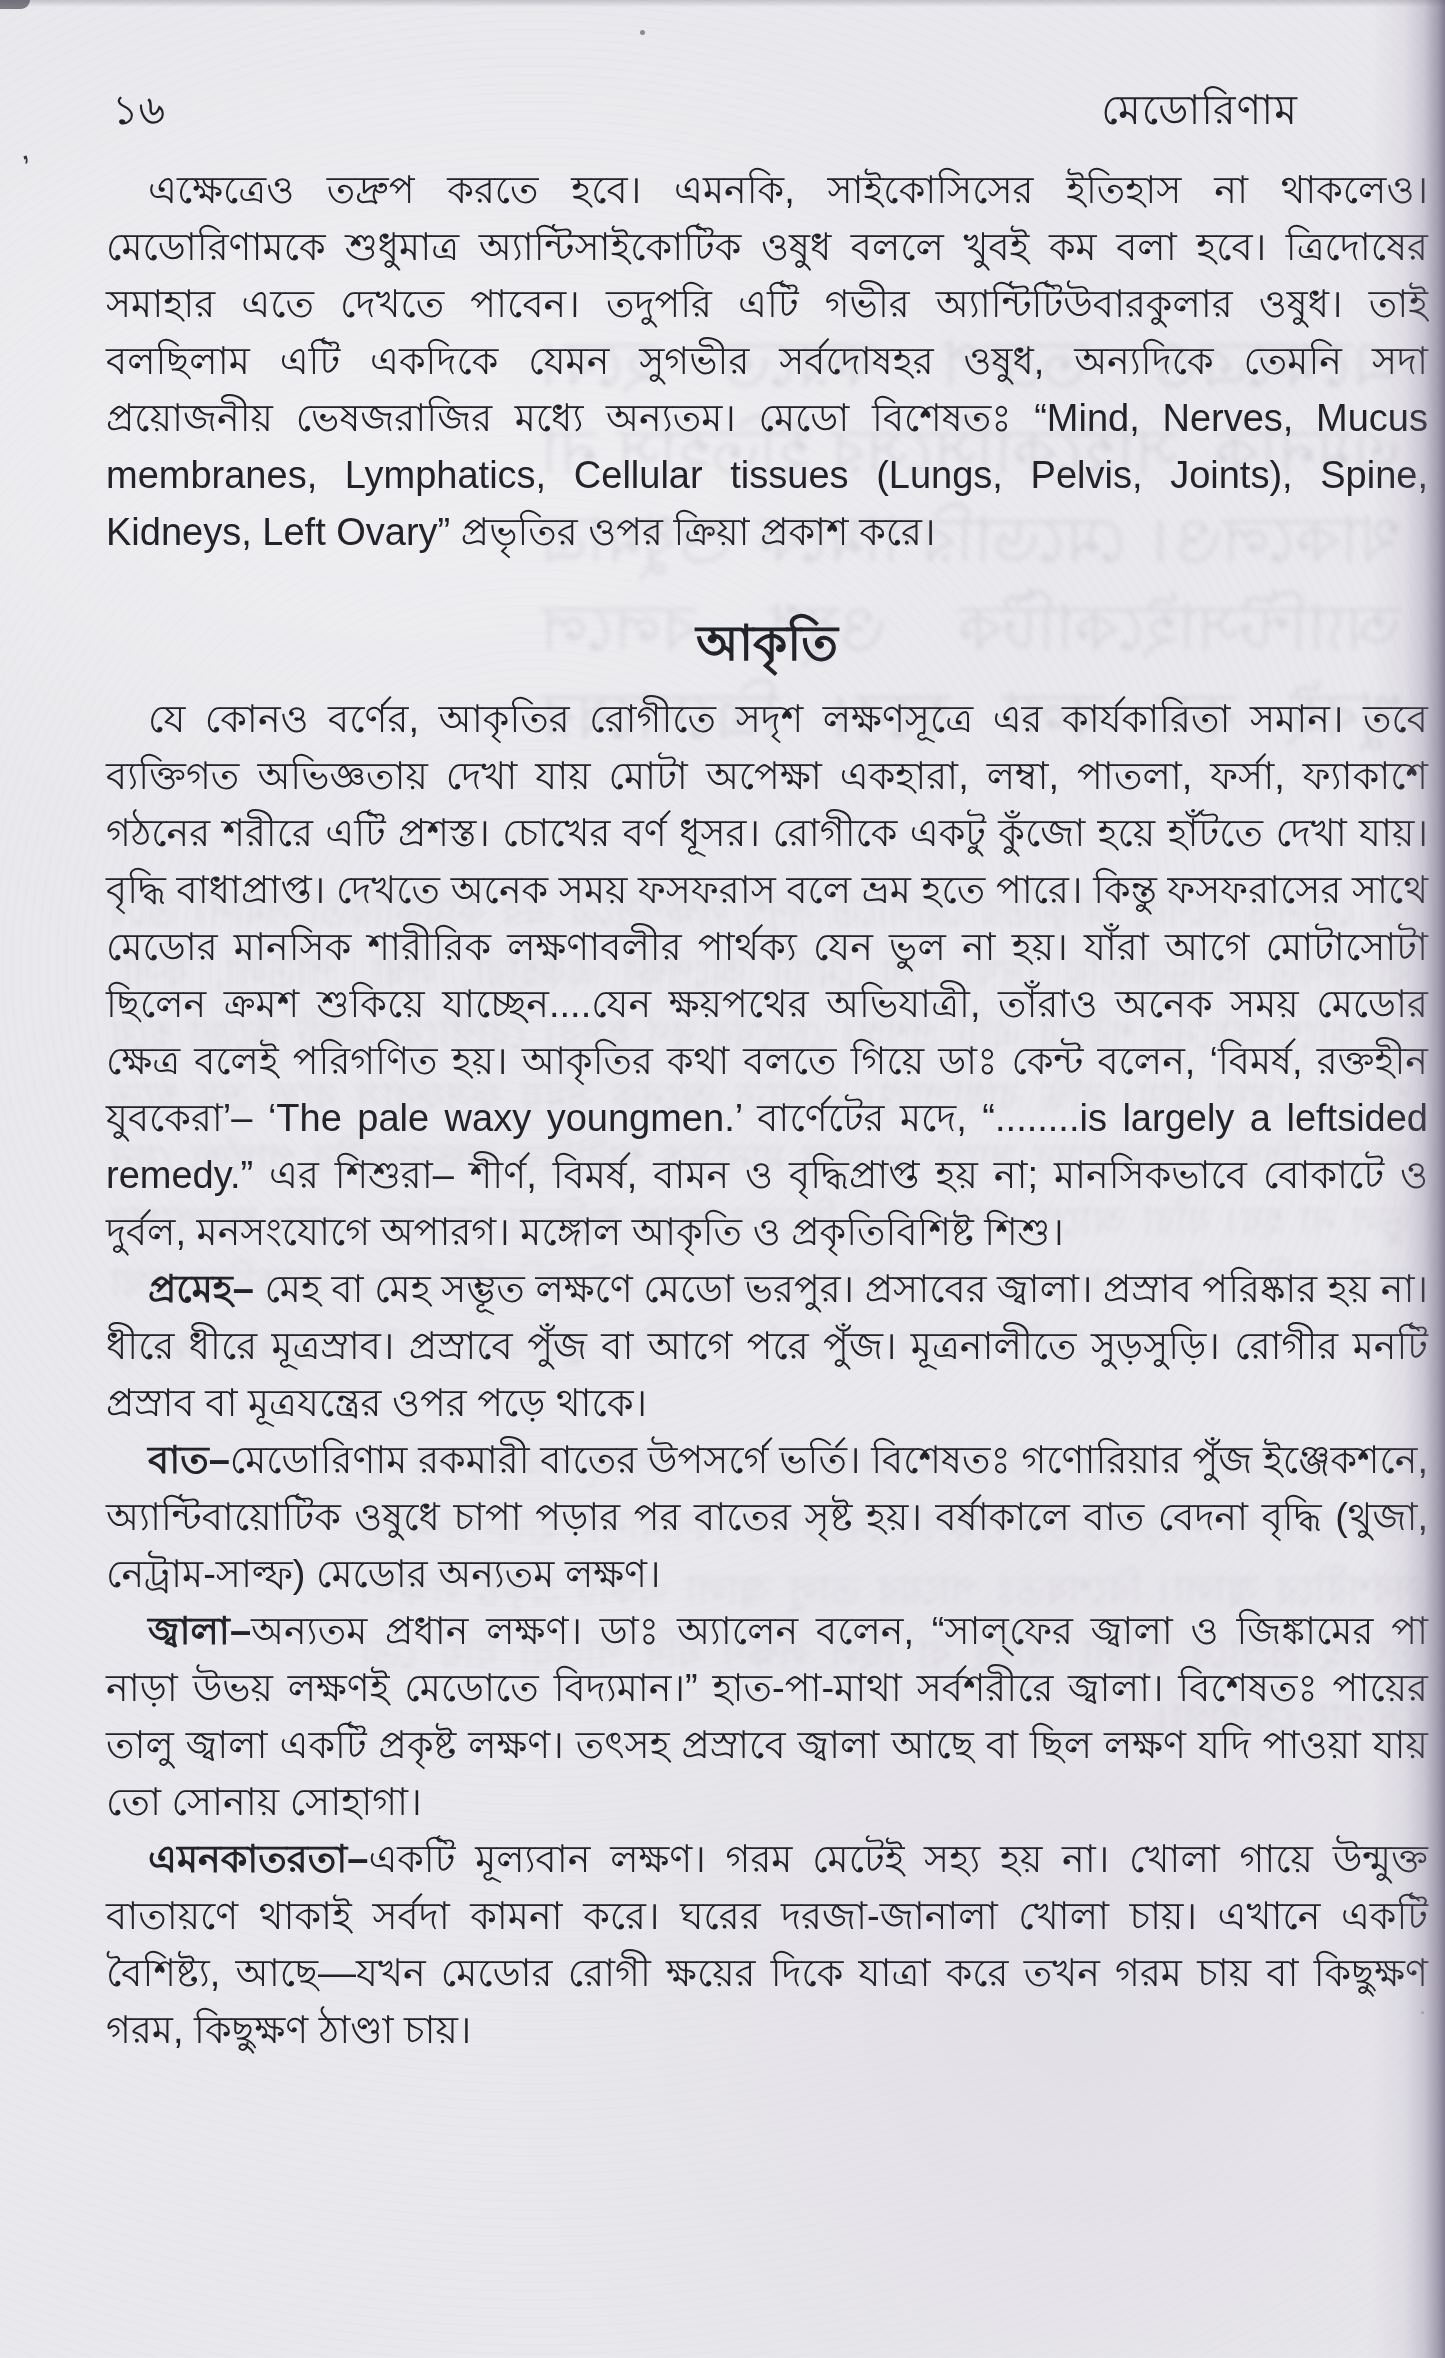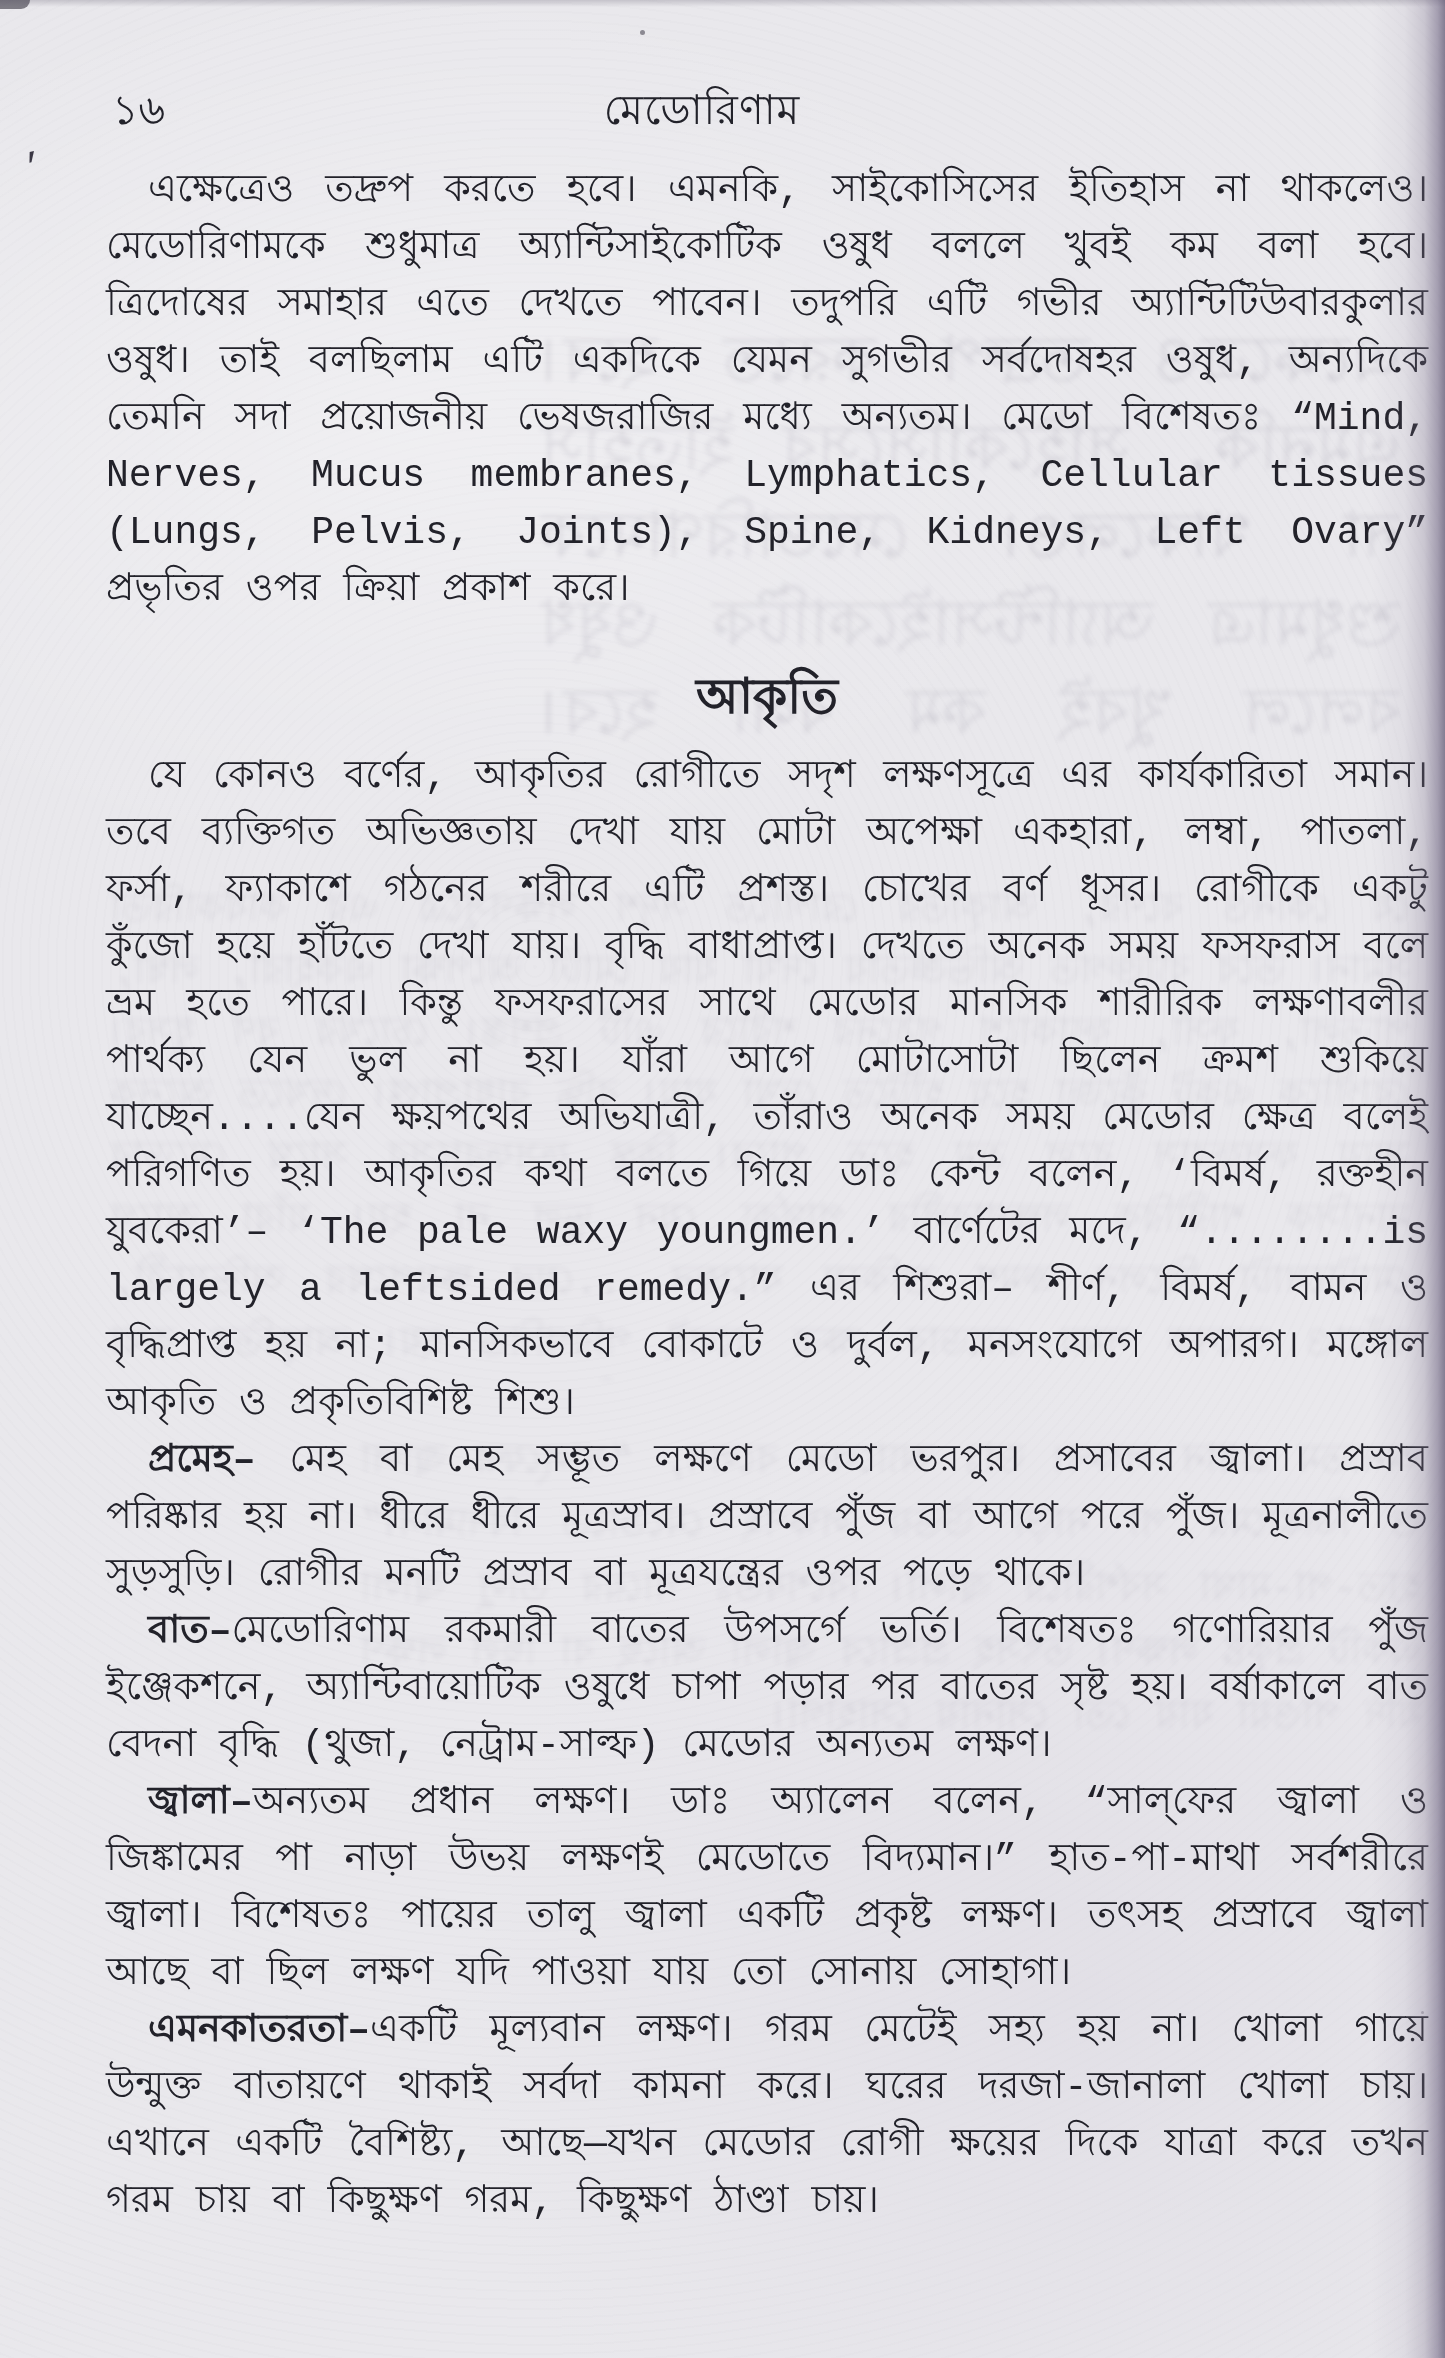--- a/index.html
+++ b/index.html
@@ -6,21 +6,21 @@
   .page{
     position:relative;
     width:1445px;height:2358px;
     margin:0 auto;
     background-color:#e9e8ec;
     background-image:
       radial-gradient(1100px 700px at 28% 18%, rgba(255,255,255,0.30), rgba(255,255,255,0) 65%),
       radial-gradient(900px 900px at 75% 85%, rgba(220,217,226,0.55), rgba(220,217,226,0) 70%),
       repeating-radial-gradient(circle at 37% 41%, rgba(40,40,55,0.012) 0 2px, transparent 2px 9px);
     overflow:hidden;
-    font-family:Liberation Mono, monospace;
+    font-family:Liberation Sans, sans-serif;
     color:#22222a;
   }
   
   .spine{
     position:absolute;top:0;right:0;width:74px;height:100%;
     background:linear-gradient(to right,
       rgba(140,130,155,0) 0%,
       rgba(140,130,155,0.10) 45%,
       rgba(130,120,145,0.30) 72%,
       rgba(108,98,128,0.55) 90%,
@@ -68,21 +68,21 @@
   .ghost-2{left:110px;top:880px;width:1300px;height:500px;font-size:40px;line-height:62px;opacity:0.075;}
   .ghost-3{left:360px;top:1430px;width:1060px;height:820px;font-size:40px;line-height:64px;opacity:0.075;}
 
   .content{
     position:absolute;left:106px;top:78px;width:1322px;
   }
   .header{
     position:relative;height:58px;margin-bottom:26px;font-size:41px;
   }
   .page-number{position:absolute;left:6px;top:0;}
-  .page-title{position:absolute;left:0;right:130px;text-align:center;letter-spacing:1px;}
+  .page-title{position:absolute;left:0;right:130px;text-align:right;letter-spacing:1px;}
 
   .body-text{font-size:38px;line-height:57px;text-align:justify;}
   .body-text p{margin:0;text-indent:42px;}
   .lead{font-weight:bold;}
   h2.section{
     font-size:49px;font-weight:bold;line-height:1.15;
     margin:54px 0 20px 0;text-align:center;text-indent:0;
   }
 </style>
 </head>

